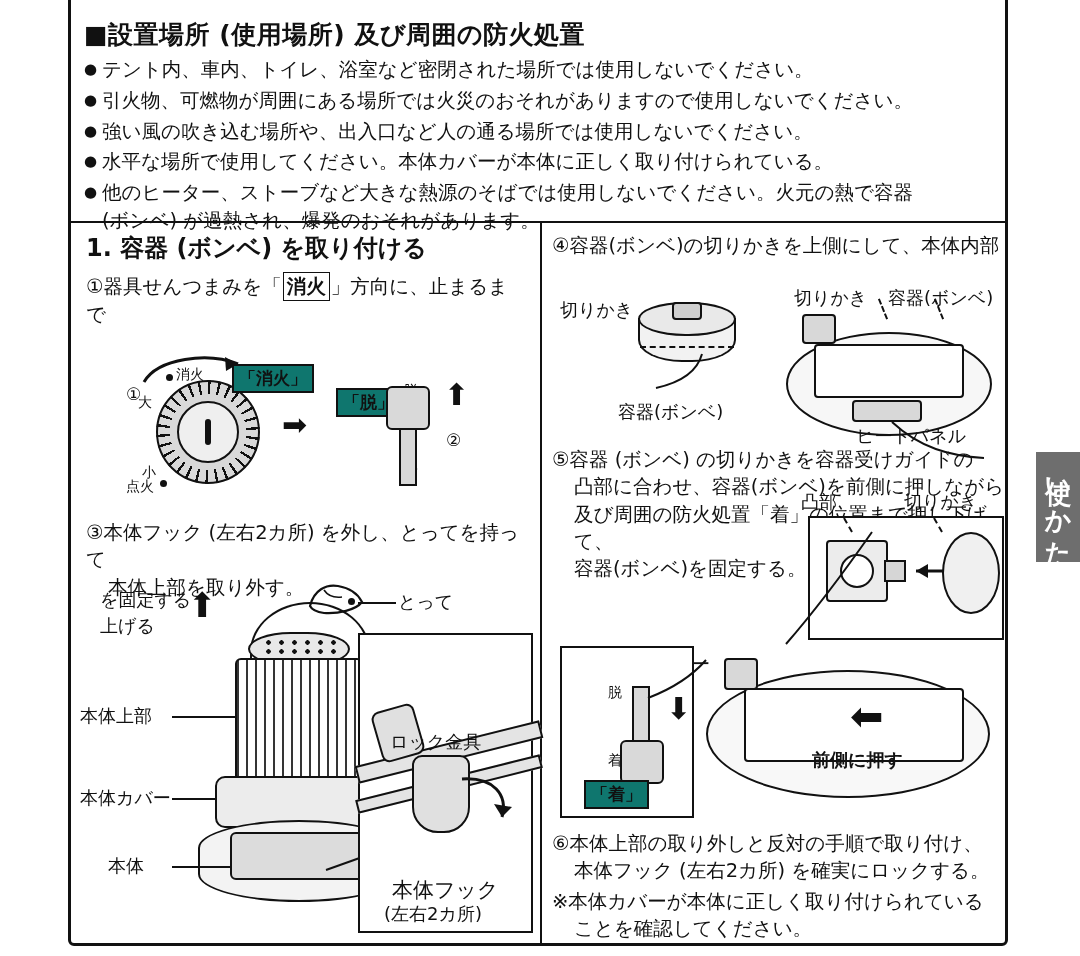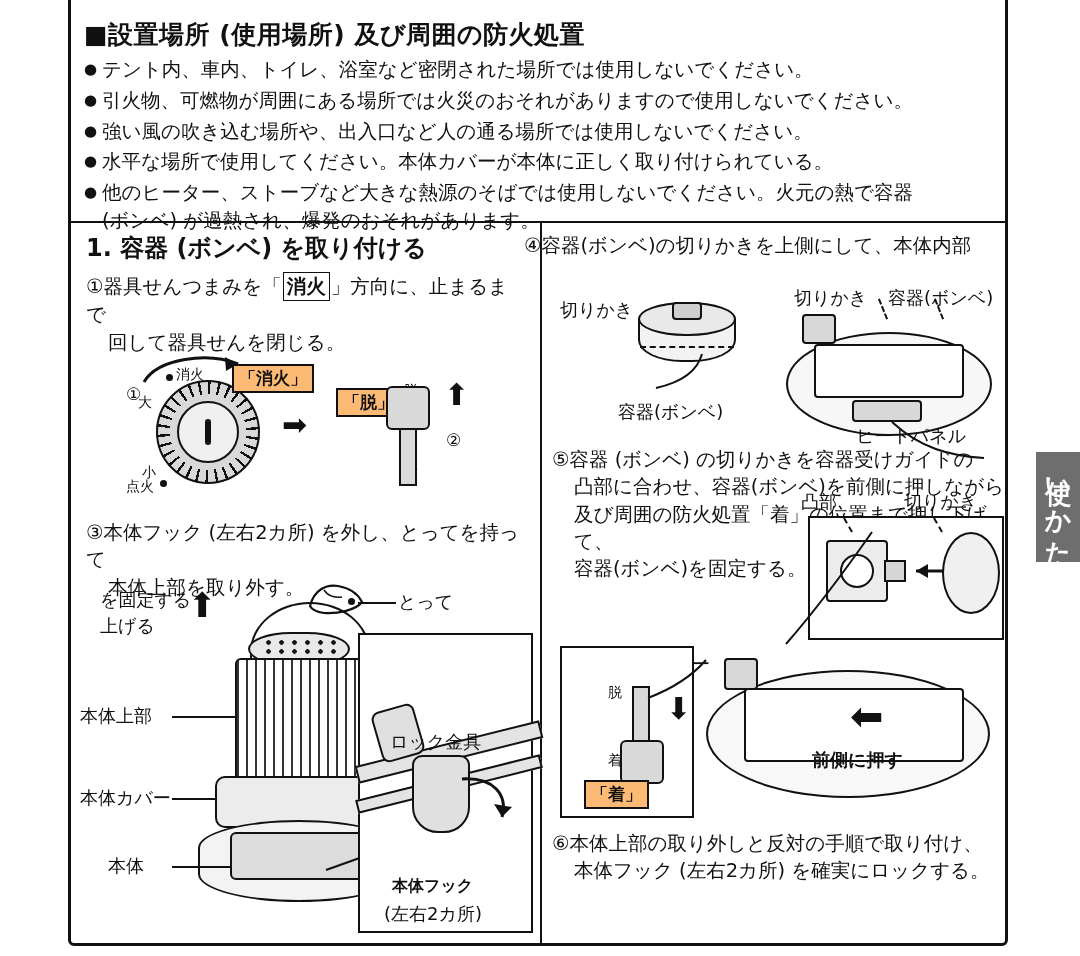--- a/index.html
+++ b/index.html
@@ -161,21 +161,21 @@
     width: 7px; height: 7px;
     border-radius: 50%;
     background: #111;
   }
   .callout-box {
     position: absolute;
     border: 2px solid #111;
     font-size: 17px;
     font-weight: 700;
     padding: 1px 5px;
-    background: #fdba74;
+    background: #0f766e;
   }
   .arrow-right-blk {
     position: absolute;
     font-size: 30px;
     line-height: 1;
   }
   .lever-pad {
     position: absolute;
     width: 44px; height: 44px;
     background: #d9d9d9;
@@ -452,21 +452,20 @@
     </div>
   </div>
 
   <div class="hr"></div>
   <div class="vr"></div>
 
   <div class="step-title">1. 容器 (ボンベ) を取り付ける</div>
 
   <div class="num-item" style="left:86px; top:272px;">
     <span>①</span><span>器具せんつまみを「</span><span class="boxed">消火</span><span>」方向に、止まるまで</span>
-    <span class="indent">回して器具せんを閉じる。</span>
   </div>
 
 
   <div class="fig-dial">
     <div class="dial-outer">
       <div class="dial-teeth"></div>
       <div class="dial-inner"></div>
       <div class="dial-mark"></div>
     </div>
 
@@ -540,24 +539,24 @@
     <div class="bar" style="left:-6px; top:108px; width:190px; height:18px; transform:rotate(-14deg);"></div>
     <div class="bar" style="left:-6px; top:142px; width:190px; height:14px; transform:rotate(-14deg);"></div>
     <div class="hook-shape" style="left:16px; top:72px; width:44px; height:52px; transform:rotate(-16deg);"></div>
     <div class="hook-shape" style="left:52px; top:120px; width:58px; height:78px; border-radius:10px 10px 26px 26px;"></div>
     <svg style="position:absolute; left:98px; top:138px;" width="60" height="60">
       <path d="M4,6 C36,4 50,22 44,44" fill="none" stroke="#111" stroke-width="3"></path>
       <path d="M44,44 l10,-10 l-18,-3 z" fill="#111"></path>
     </svg>
   </div>
   <span class="leadlbl" style="left:390px; top:730px; font-size:18px;">ロック金具</span>
-  <span class="leadlbl" style="left:392px; top:876px; font-size:16px;font-weight:bold;">本体フック</span>
+  <span class="leadlbl" style="left:392px; top:876px; font-size:21px;">本体フック</span>
   <span class="leadlbl" style="left:384px; top:902px; font-size:18px;">(左右2カ所)</span>
 
-  <div class="r-item" style="left:524px; top:232px;">
+  <div class="r-item" style="left:552px; top:232px;">
     <span>④</span><span>容器(ボンベ)の切りかきを上側にして、本体内部</span>
   </div>
 
   <span class="leadlbl" style="left:560px; top:298px; font-size:18px;">切りかき</span>
   <div class="fig-notch">
     <div class="can-body"></div>
     <div class="can-top"></div>
     <div class="can-nozzle"></div>
     <div class="dash" style="left:26px; top:54px; width:94px;"></div>
     <svg style="position:absolute; left:36px; top:62px;" width="70" height="48">
@@ -625,14 +624,18 @@
     <svg style="position:absolute; left:52px; top:-108px;" width="130" height="120">
       <path d="M120,0 C92,40 62,80 34,112" fill="none" stroke="#111" stroke-width="2"></path>
     </svg>
   </div>
 
   <div class="r-bottom" style="top:830px;">
     <span>⑥</span><span>本体上部の取り外しと反対の手順で取り付け、</span>
     <span class="indent">本体フック (左右2カ所) を確実にロックする。</span>
   </div>
 
+  <div class="r-bottom" style="top:888px;">
+    <span>※</span><span>本体カバーが本体に正しく取り付けられている</span>
+    <span class="indent">ことを確認してください。</span>
+  </div>
 
 </div>
 
 </body></html>

